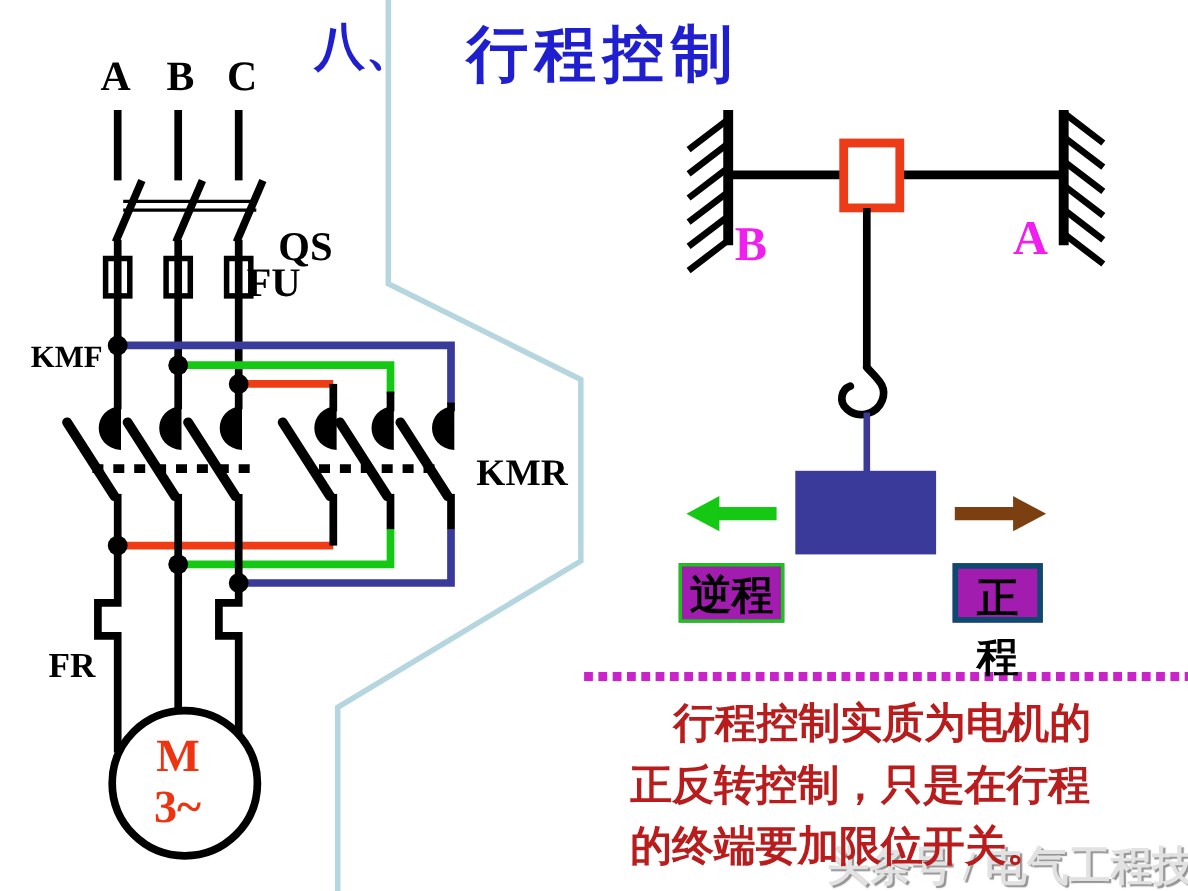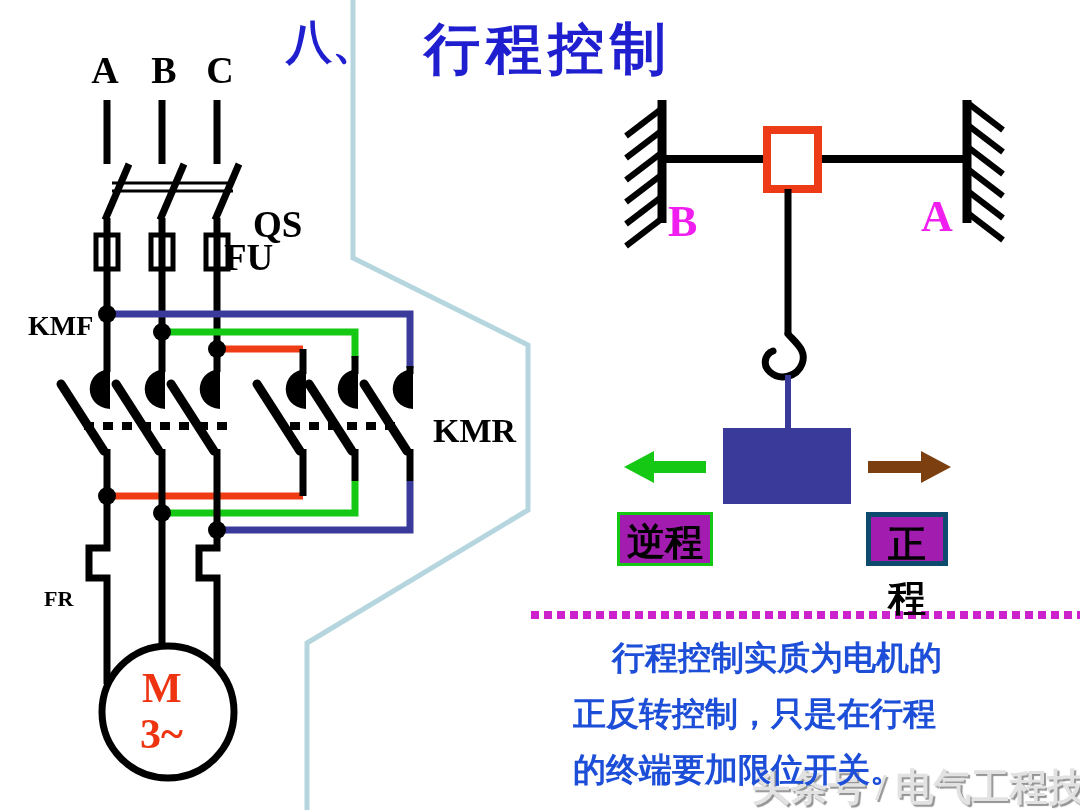--- a/index.html
+++ b/index.html
@@ -13,21 +13,21 @@
   .phase-lbl{font-size:38px;transform:translateX(-50%);}
   .magenta{color:#f01ff0;font-size:44px;}
   .stroke-box{
     position:absolute;height:54px;line-height:54px;text-align:center;
     font-size:38px;font-weight:bold;color:#000;background:#a21caf;box-sizing:border-box;
   }
   .box-reverse{border:3px solid #14c814;width:96px;}
   .box-forward{border:5px solid #0c4a6e;width:82px;}
   #note{
     position:absolute;left:573px;top:630px;width:502px;
-    font-size:33px;line-height:56px;font-weight:bold;color:#1d4ed8;z-index:3;
+    font-size:38px;line-height:56px;font-weight:bold;color:#b91c1c;z-index:3;
   }
   #note .ln1{text-indent:39px;}
   #watermark{
     position:absolute;left:752px;top:762px;font-size:38px;font-weight:bold;
     color:#e2e2e2;text-shadow:2px 2px 1px #949494;z-index:2;white-space:nowrap;
   }
   .motor-lbl{color:#ee3311;font-size:42px;line-height:44px;font-weight:bold;}
 </style>
 </head>
 <body>
@@ -181,21 +181,21 @@
   <div class="title-part" style="left:424px;top:12px;font-size:56px;letter-spacing:6px;">行程控制</div>
 
   <div class="lbl phase-lbl" style="left:105px;top:48px;">A</div>
   <div class="lbl phase-lbl" style="left:164px;top:48px;">B</div>
   <div class="lbl phase-lbl" style="left:220px;top:48px;">C</div>
 
   <div class="lbl" style="left:253px;top:157px;font-size:37px;margin-top:46px;">QS</div>
   <div class="lbl" style="left:224px;top:236px;font-size:37px;">FU</div>
   <div class="lbl" style="left:28px;top:310px;font-size:28px;">KMF</div>
   <div class="lbl" style="left:433px;top:412px;font-size:34px;">KMR</div>
-  <div class="lbl" style="left:44px;top:586px;font-size:22px;">FR</div>
+  <div class="lbl" style="left:44px;top:586px;font-size:32px;">FR</div>
 
   <div class="lbl motor-lbl" style="left:142px;top:666px;">M</div>
   <div class="lbl motor-lbl" style="left:140px;top:712px;">3~</div>
 
   <div class="lbl magenta" style="left:668px;top:196px;">B</div>
   <div class="lbl magenta" style="left:921px;top:191px;">A</div>
 
   <div class="stroke-box box-reverse" style="left:617px;top:512px;">逆程</div>
   <div class="stroke-box box-forward" style="left:866px;top:512px;">正程</div>
 

